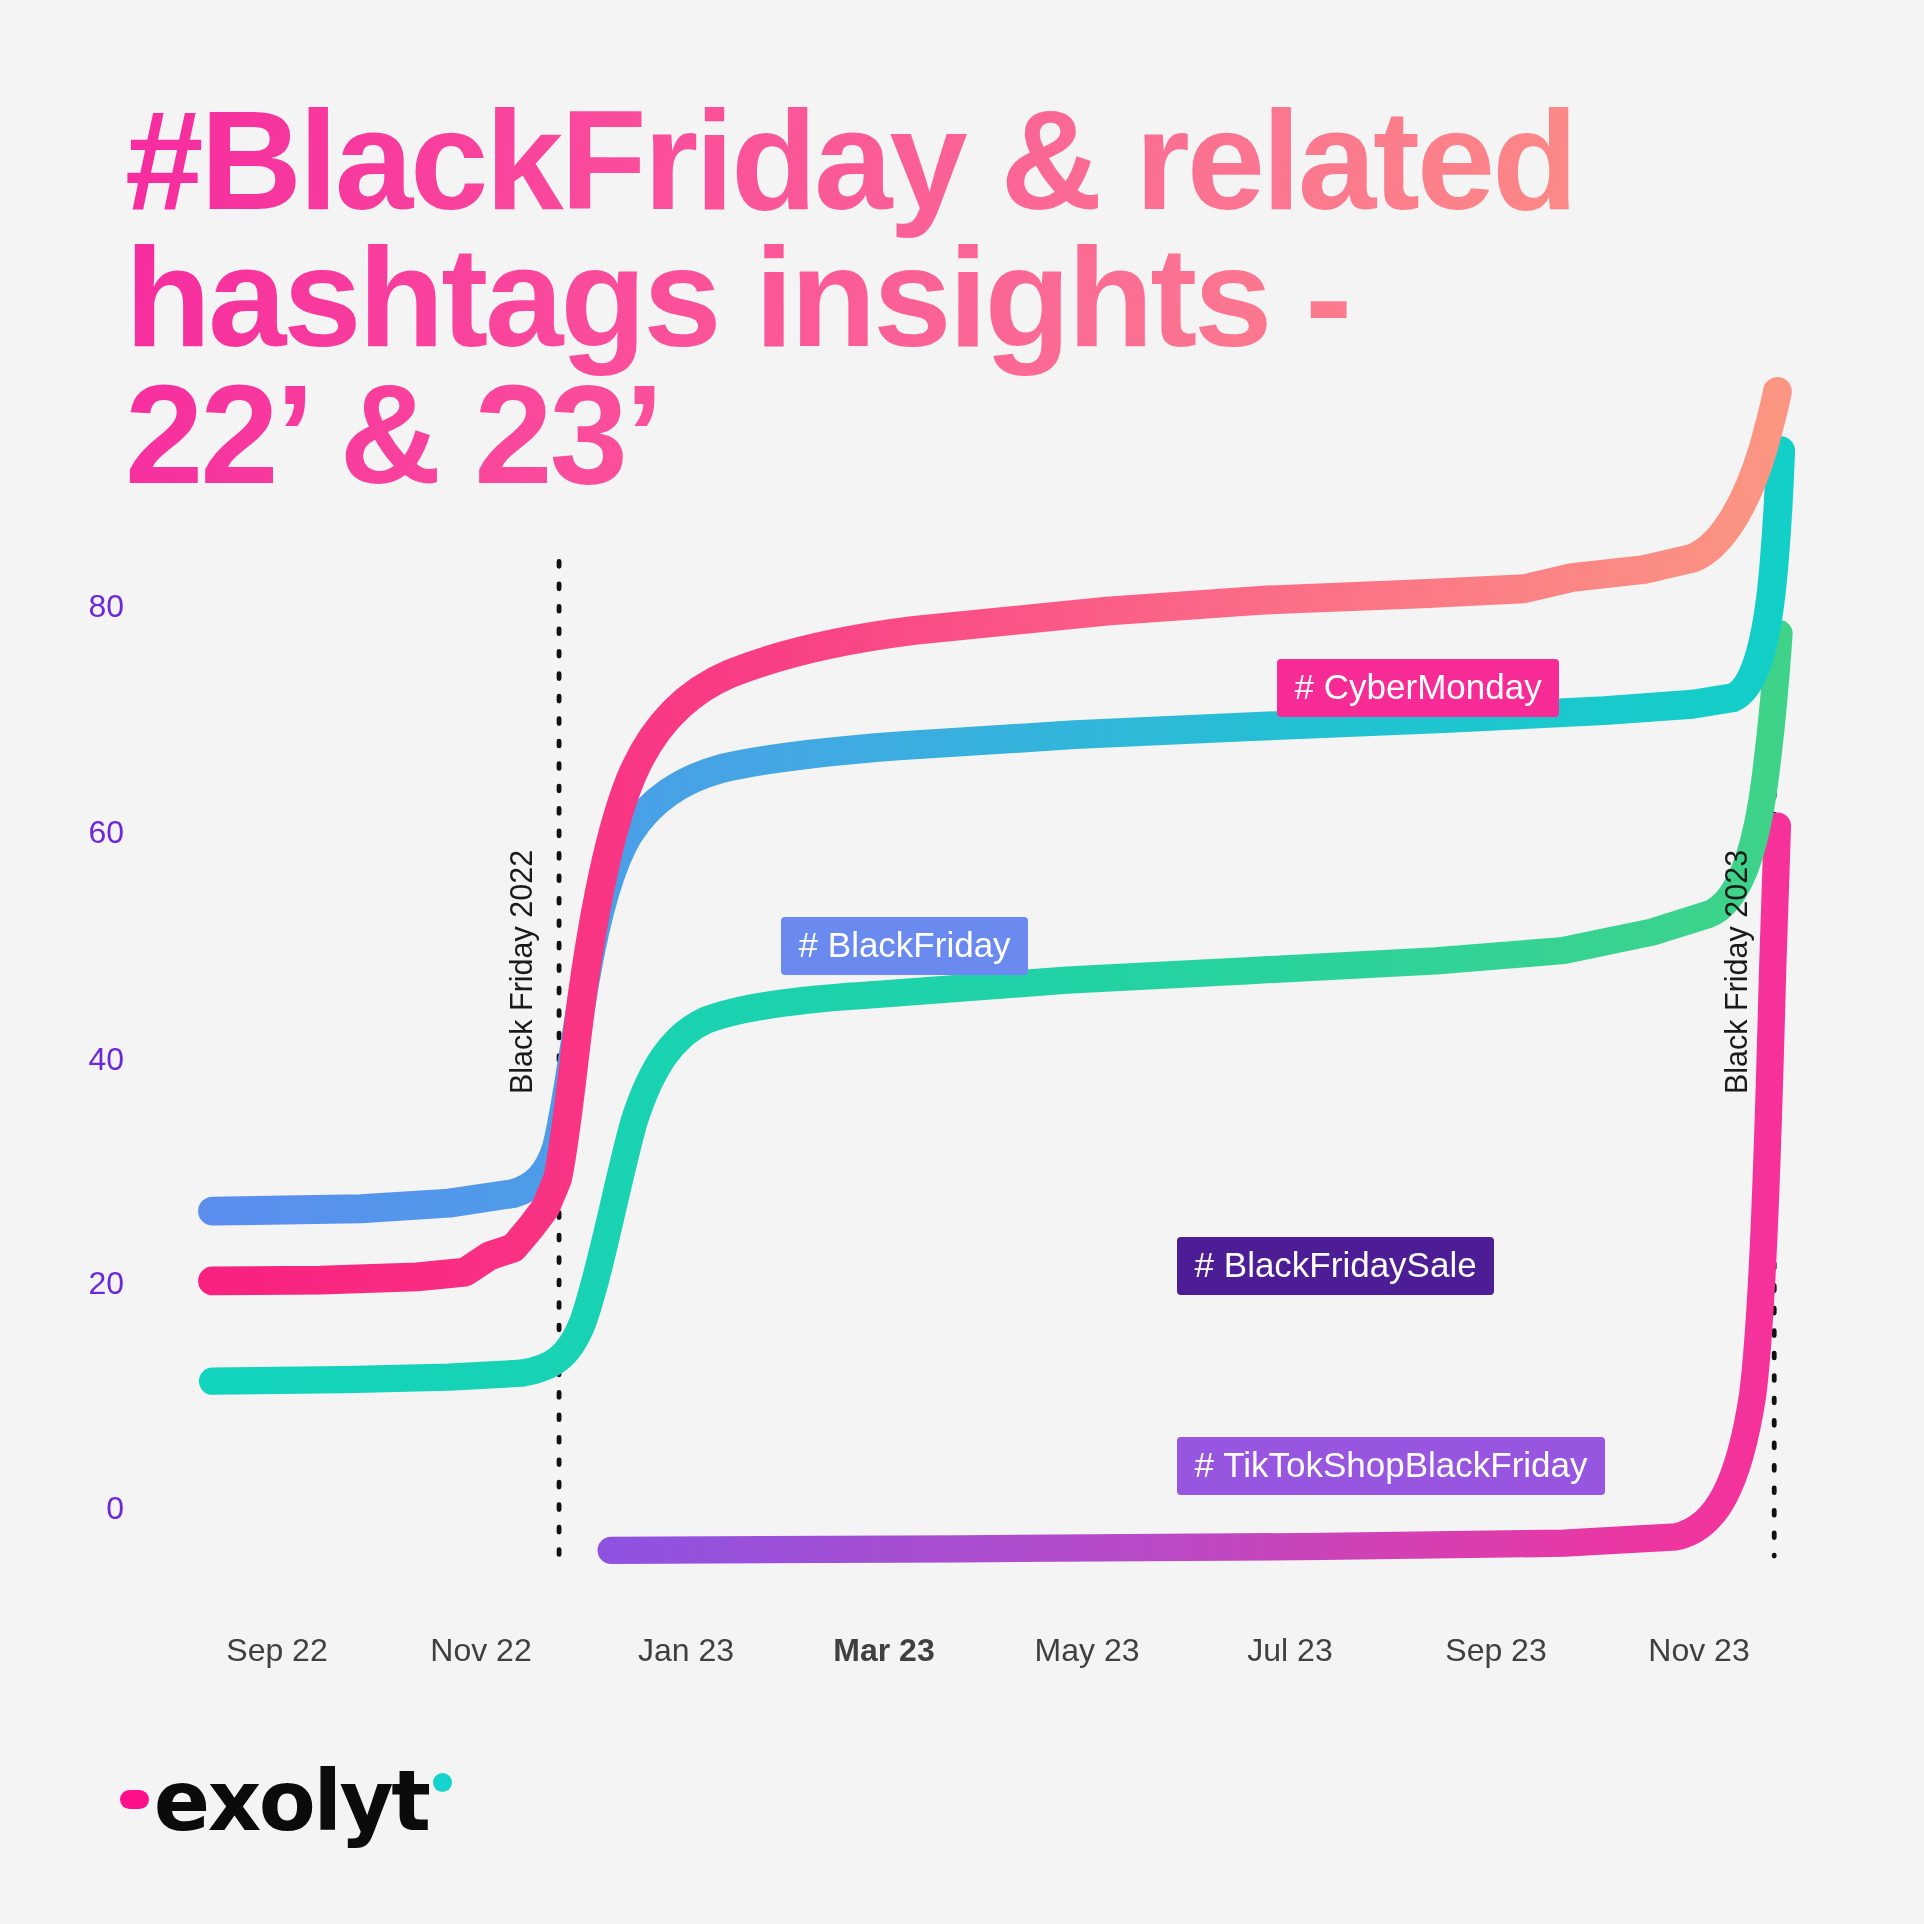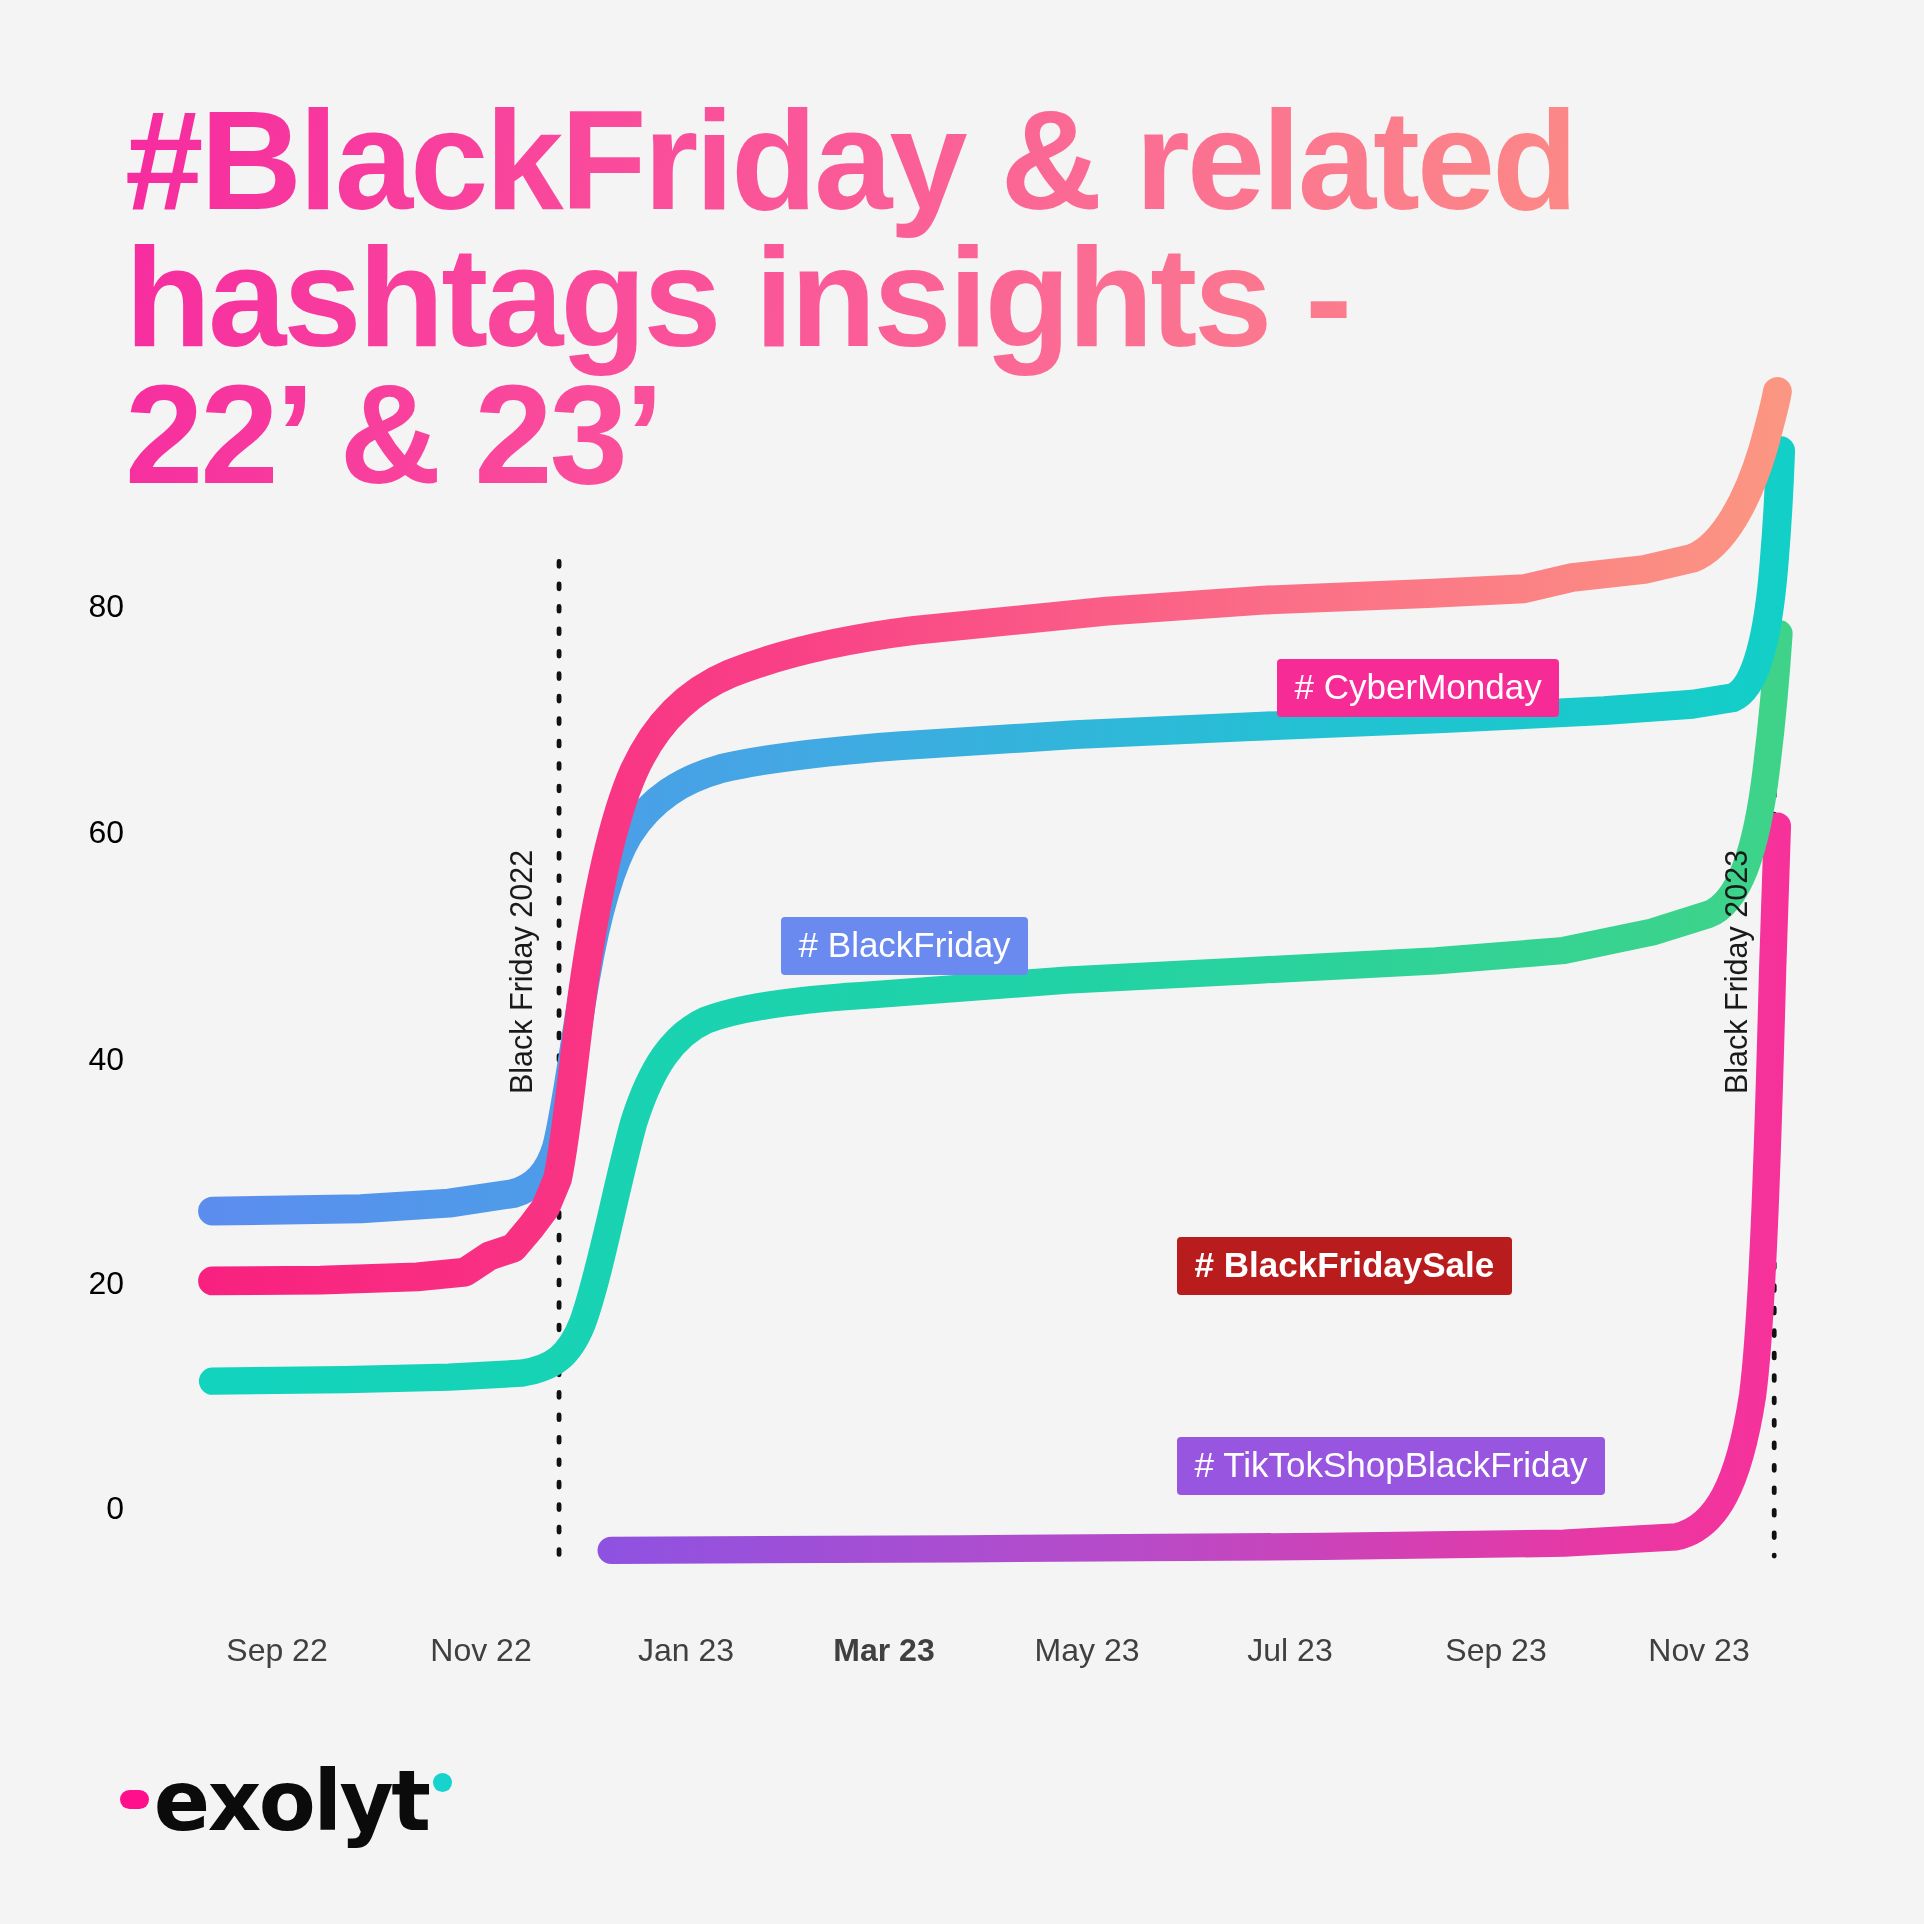--- a/index.html
+++ b/index.html
@@ -34,21 +34,21 @@
     position:absolute;
     left:0; top:0;
     width:1925px; height:1925px;
   }
 
   .ytick {
     position:absolute;
     right:1801px;
     text-align:left;
     font-size:32px;
-    color:#000000;
+    color:#6d28d9;
     transform:translateY(-50%);
     white-space:nowrap;
   }
   .xtick {
     position:absolute;
     font-size:32px;
     color:#404040;
     transform:translateX(-50%);
     white-space:nowrap;
   }
@@ -229,21 +229,21 @@
   <div class="xtick" style="left:1496px; top:1632px;">Sep 23</div>
   <div class="xtick" style="left:1699px; top:1632px;">Nov 23</div>
 
   <div class="vline-label" style="left:539px; top:1059px;">Black Friday 2022</div>
   <div class="vline-label" style="left:1754px; top:1059px;">Black Friday 2023</div>
 
   <div class="badge" style="left:1277px; top:659px; background:#F72B96;"># CyberMonday</div>
 
   <div class="badge" style="left:781px; top:893px; background:#6B8AF0;margin-top:24px;"># BlackFriday</div>
 
-  <div class="badge" style="left:1177px; top:1237px; background:#b91c1c;font-weight:bold;"># BlackFridaySale</div>
+  <div class="badge" style="left:1177px; top:1237px; background:#4c1d95;"># BlackFridaySale</div>
 
   <div class="badge" style="left:1177px; top:1437px; background:#9855E0;"># TikTokShopBlackFriday</div>
 </div>
 
 <div id="logo">
   <span class="dash"></span>
   <span class="wordmark">exolyt</span>
   <span class="enddot"></span>
 </div>
 

